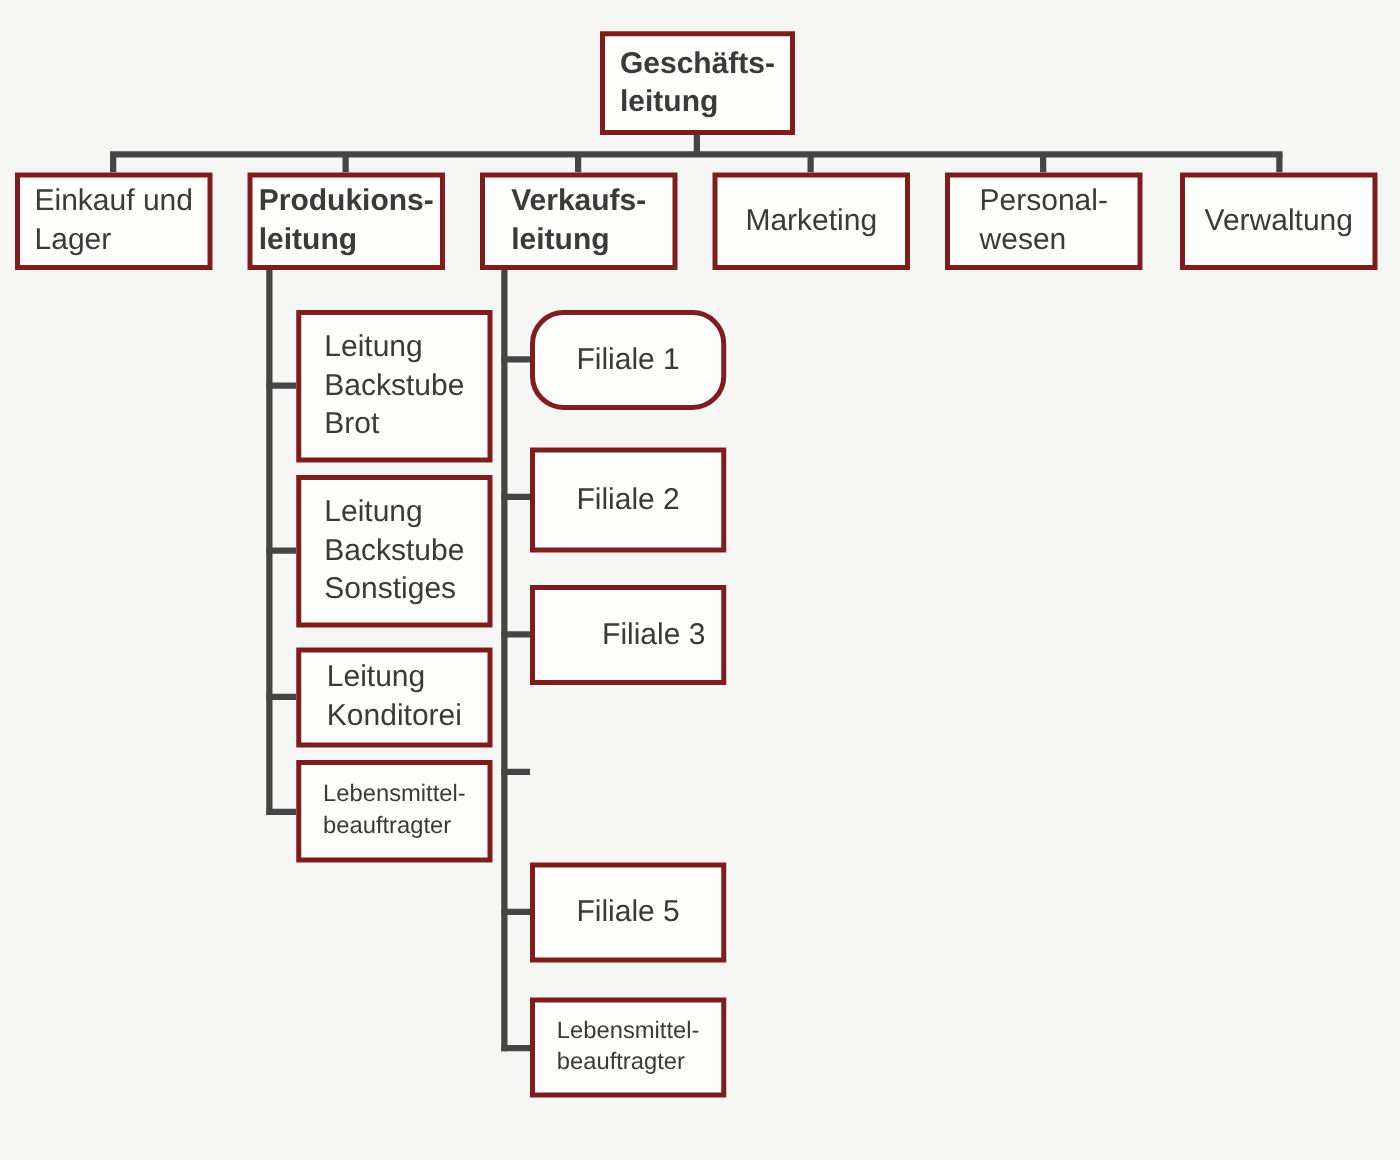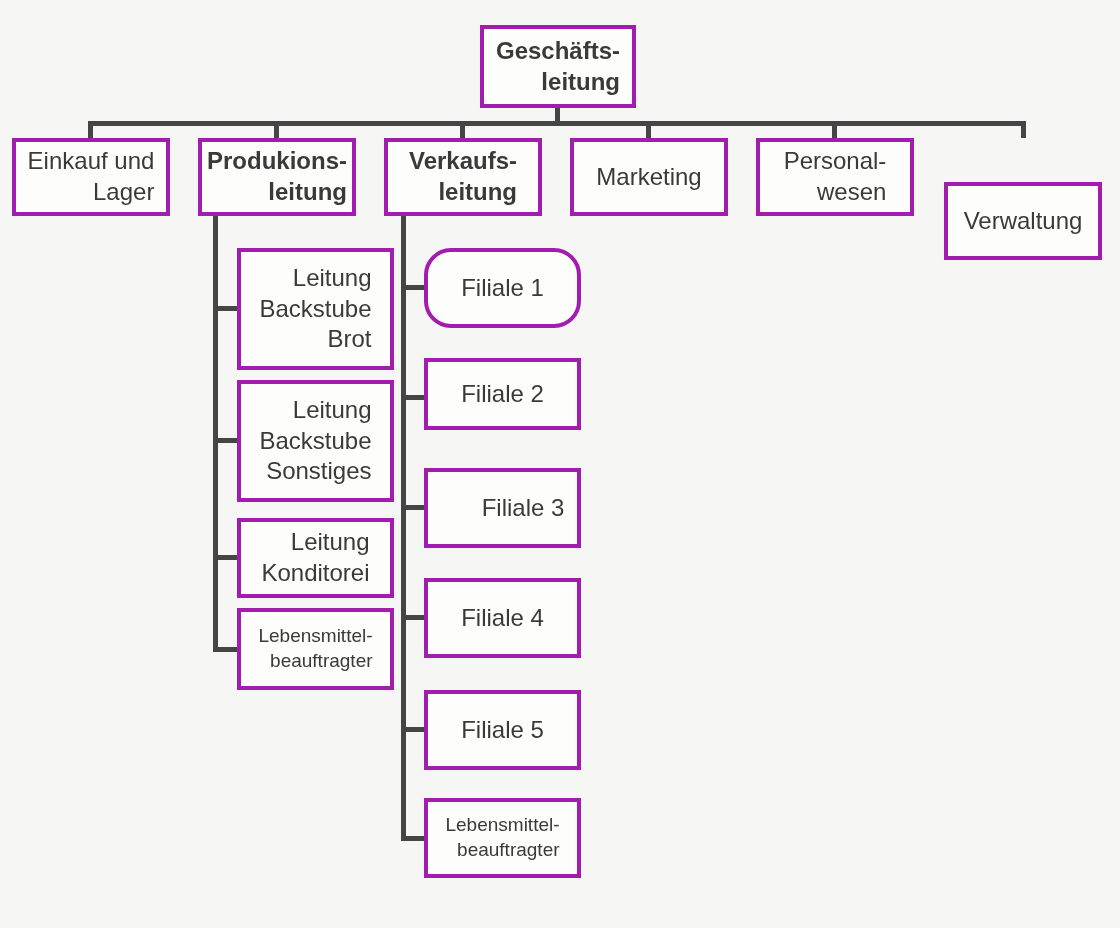--- a/index.html
+++ b/index.html
@@ -11,27 +11,27 @@
     position: relative;
     width: 1120px;
     height: 928px;
     background: #f6f6f4;
     font-family: "Liberation Sans", "DejaVu Sans", sans-serif;
     overflow: hidden;
   }
   .node {
     position: absolute;
     box-sizing: border-box;
-    border: 4px solid #a21caf;
+    border: 4px solid #7f1d1d;
     background: #fdfdfc;
     color: #3a3a3a;
     display: flex;
     align-items: center;
     justify-content: center;
-    text-align: right;
+    text-align: left;
     white-space: pre-line;
     font-size: 24px;
     line-height: 1.28;
     z-index: 2;
   }
   .node.bold {
     font-weight: 700;
   }
   .node.tight {
     font-size: 19px;
@@ -62,21 +62,21 @@
 
   <div class="node" style="left:12px; top:138px; width:158px; height:78px;">Einkauf und
 Lager</div>
   <div class="node bold" style="left:198px; top:138px; width:158px; height:78px;">Produkions-
 leitung</div>
   <div class="node bold" style="left:384px; top:138px; width:158px; height:78px;">Verkaufs-
 leitung</div>
   <div class="node" style="left:570px; top:138px; width:158px; height:78px;">Marketing</div>
   <div class="node" style="left:756px; top:138px; width:158px; height:78px;">Personal-
 wesen</div>
-  <div class="node" style="left:944px; top:138px; width:158px; height:78px;margin-top:44px;">Verwaltung</div>
+  <div class="node" style="left:944px; top:138px; width:158px; height:78px;">Verwaltung</div>
 
   <div class="line" style="left:213px; top:216px; width:5px; height:436px;"></div>
   <div class="line" style="left:213px; top:306px; width:24px; height:5px;"></div>
   <div class="line" style="left:213px; top:438px; width:24px; height:5px;"></div>
   <div class="line" style="left:213px; top:555px; width:24px; height:5px;"></div>
   <div class="line" style="left:213px; top:647px; width:24px; height:5px;"></div>
 
   <div class="node" style="left:237px; top:248px; width:157px; height:122px;">Leitung
 Backstube
 Brot</div>
@@ -90,20 +90,19 @@
 
   <div class="line" style="left:401px; top:216px; width:5px; height:625px;"></div>
   <div class="line" style="left:401px; top:285px; width:23px; height:5px;"></div>
   <div class="line" style="left:401px; top:395px; width:23px; height:5px;"></div>
   <div class="line" style="left:401px; top:505px; width:23px; height:5px;"></div>
   <div class="line" style="left:401px; top:615px; width:23px; height:5px;"></div>
   <div class="line" style="left:401px; top:727px; width:23px; height:5px;"></div>
   <div class="line" style="left:401px; top:836px; width:23px; height:5px;"></div>
 
   <div class="node" style="left:424px; top:248px; width:157px; height:80px;border-radius:27px;">Filiale 1</div>
-  <div class="node" style="left:424px; top:358px; width:157px; height:72px;">Filiale 2</div>
+  <div class="node" style="left:424px; top:358px; width:157px; height:84px;">Filiale 2</div>
   <div class="node" style="left:424px; top:468px; width:157px; height:80px;padding-left:41px;">Filiale 3</div>
-  <div class="node" style="left:424px; top:578px; width:157px; height:80px;">Filiale 4</div>
   <div class="node" style="left:424px; top:690px; width:157px; height:80px;">Filiale 5</div>
   <div class="node tight" style="left:424px; top:798px; width:157px; height:80px;">Lebensmittel-
 beauftragter</div>
 
 </div>
 
 </body></html>

